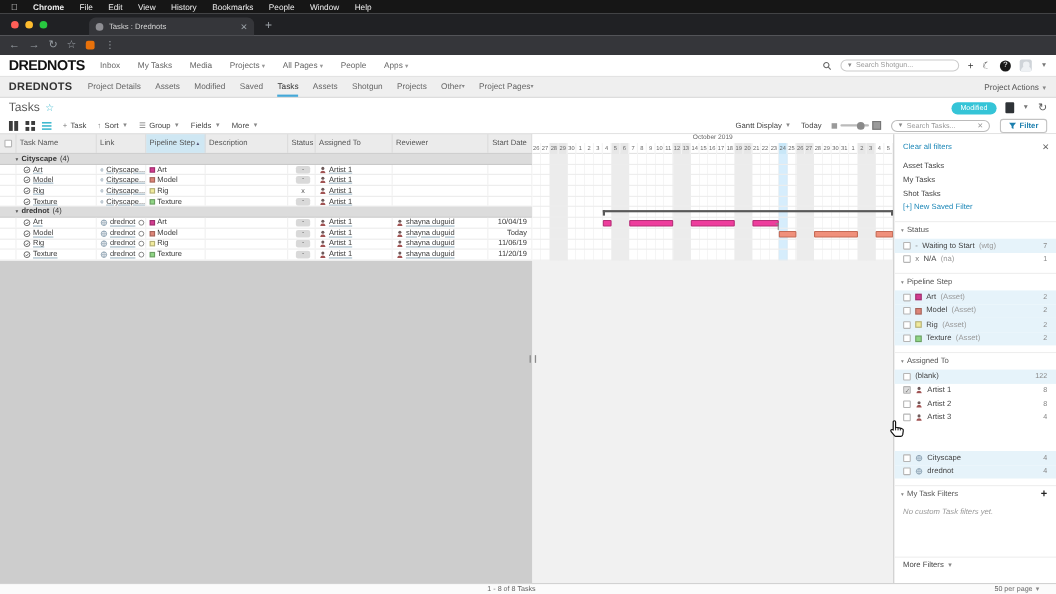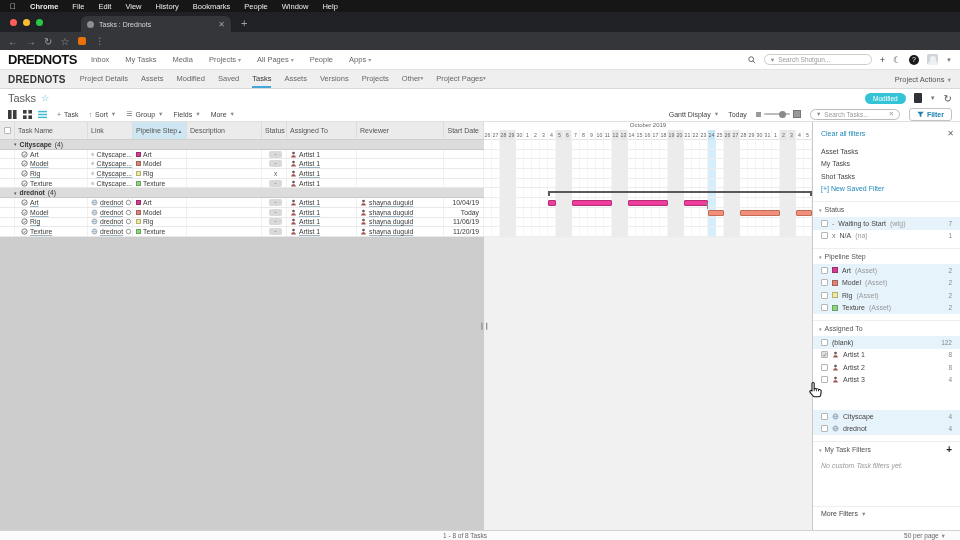--- a/index.html
+++ b/index.html
@@ -225,21 +225,21 @@
 
   <div id="projnav">
     <span class="proj-name">DREDNOTS</span>
     <div class="proj-nav-items" id="projnavitems">
         <span class="pn-item">Project Details</span>
         <span class="pn-item">Assets</span>
         <span class="pn-item">Modified</span>
         <span class="pn-item">Saved</span>
         <span class="pn-item active">Tasks</span>
         <span class="pn-item">Assets</span>
-        <span class="pn-item">Versions</span>
+        <span class="pn-item">Shotgun</span>
         <span class="pn-item">Projects</span>
         <span class="pn-item">Other<span class="caret tb-caret"> ▾</span></span>
         <span class="pn-item">Project Pages<span class="caret tb-caret"> ▾</span></span>
       </div>
     <div class="right">
       <span>Project Actions</span> <span class="tb-caret">▼</span>
     </div>
   </div>
 
   <div id="pagehead">

